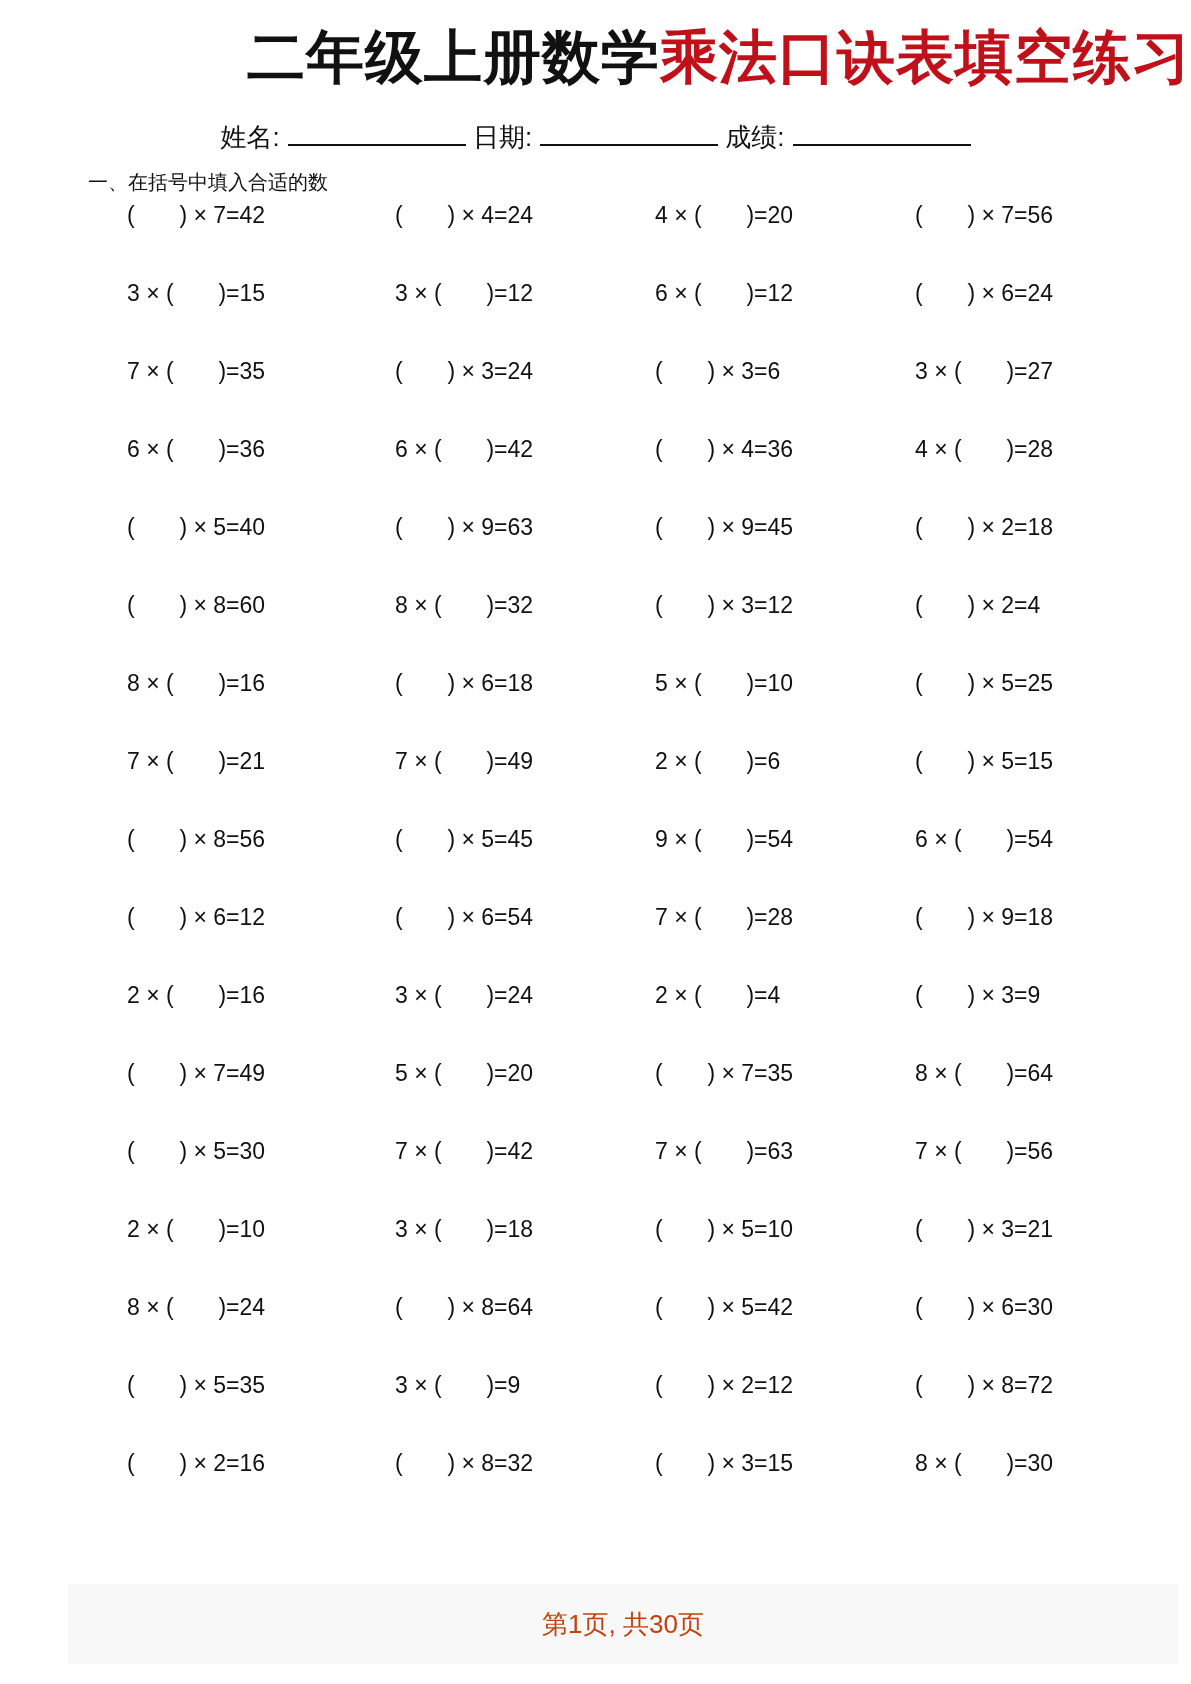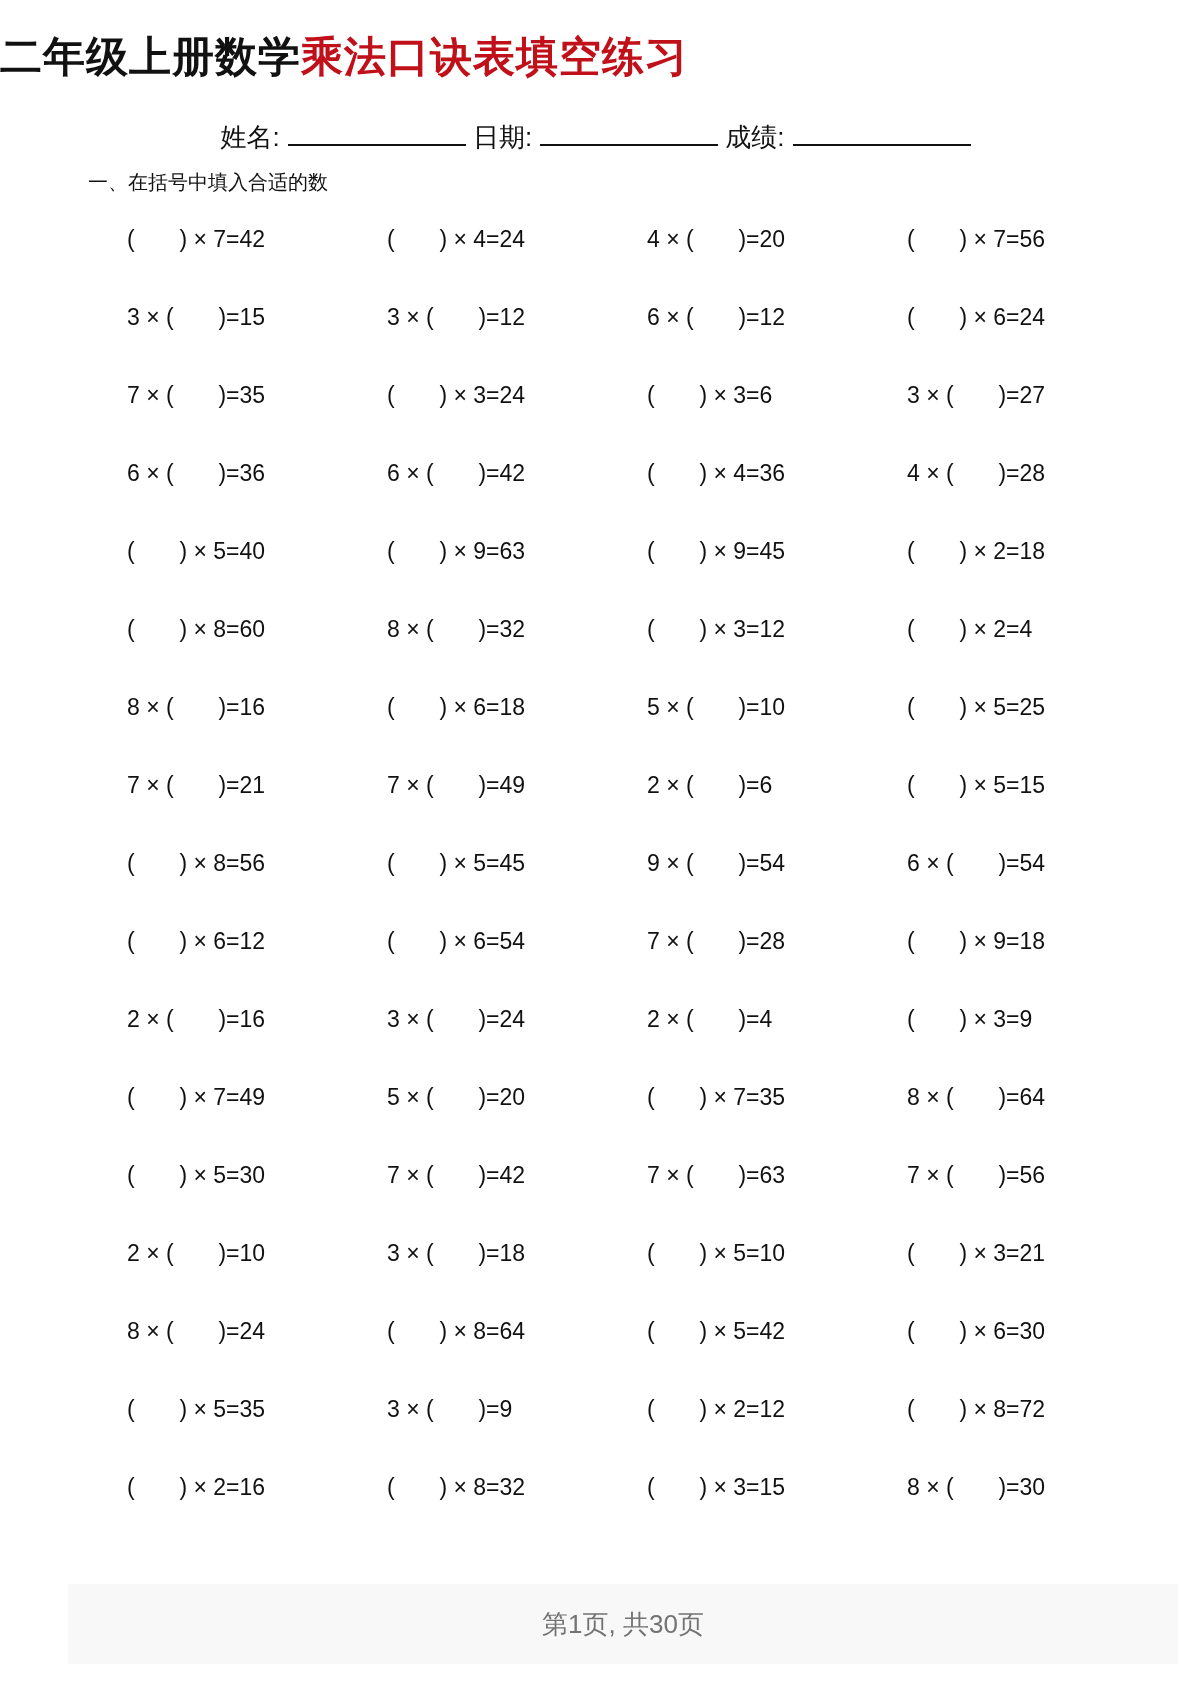--- a/index.html
+++ b/index.html
@@ -1,34 +1,34 @@
 <!DOCTYPE html>
 <html><head>
 <meta charset="utf-8">
 <style>
   html, body { margin: 0; padding: 0; background: #ffffff; }
   body { width: 1191px; height: 1684px; position: relative; overflow: hidden;
          font-family: "Liberation Sans", "DejaVu Sans", sans-serif; color: #111; }
-  .title { position: absolute; top: 22px; left: 0; width: 100%; text-align: left;
-           font-size: 42px; font-weight: bold; letter-spacing: 1px; line-height: 70px; }
+  .title { position: absolute; top: 22px; left: 0; width: 100%; text-align: right;
+           font-size: 58px; font-weight: bold; letter-spacing: 1px; line-height: 70px; }
   .title .t-black { color: #111111; }
   .title .t-red { color: #c0111a; }
   .info { position: absolute; top: 118px; left: 0; width: 100%; text-align: center;
           font-size: 26px; line-height: 36px; }
   .info .field { margin: 0 0; }
   .info .blank { display: inline-block; width: 178px; border-bottom: 2px solid #111;
                  height: 26px; vertical-align: baseline; margin-left: 8px; }
   .section { position: absolute; top: 164px; left: 88px; font-size: 20px; line-height: 36px; }
   .grid { position: absolute; top: 200px; left: 127px; width: 960px; }
-  .row { display: flex; height: 78px; align-items: center; }
+  .row { display: flex; height: 78px; }
   .cell { width: 260px; font-size: 23px; white-space: pre; line-height: 30px; }
-  .cell:nth-child(2) { margin-left: 0; }
+  .cell:nth-child(2) { margin-left: 8px; }
   .row .cell { flex: 0 0 260px; }
   .footer { position: absolute; top: 1584px; left: 68px; width: 1110px; height: 80px;
-            background: #f8f8f8; text-align: center; font-size: 26px; line-height: 80px; color: #737373; }
+            background: #f8f8f8; text-align: center; font-size: 26px; line-height: 80px; color: #c2410c; }
 </style>
 </head>
 <body>
 
 <div class="title">
   <span class="t-black">二年级上册数学</span><span class="t-red">乘法口诀表填空练习</span>
 </div>
 
 <div class="info">
   <span class="field">

